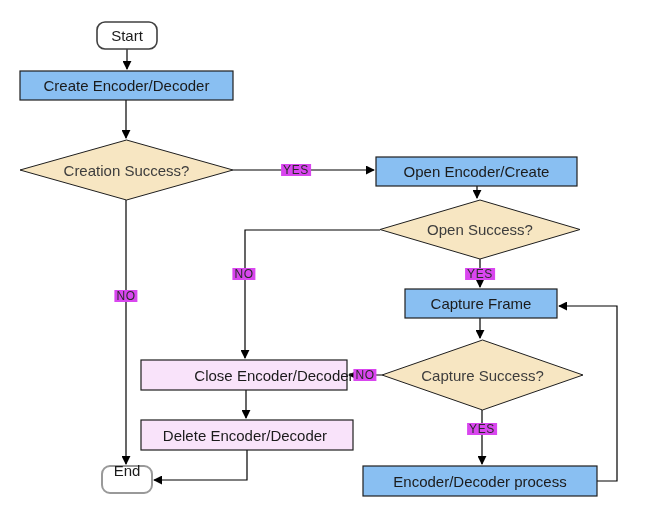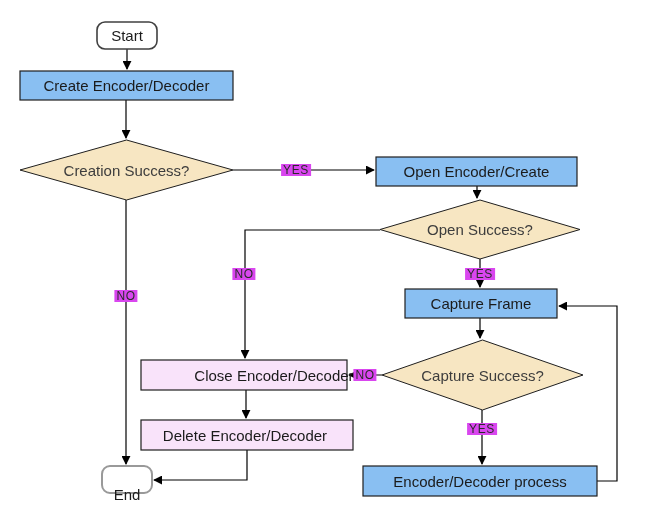--- a/index.html
+++ b/index.html
@@ -64,21 +64,21 @@
   <div class="nlabel" style="left:97px;top:22px;width:60px;height:27px;">Start</div>
   <div class="nlabel" style="left:20px;top:71px;width:213px;height:29px;">Create Encoder/Decoder</div>
   <div class="nlabel qlabel" style="left:20px;top:140px;width:213px;height:60px;">Creation Success?</div>
   <div class="nlabel" style="left:376px;top:157px;width:201px;height:29px;">Open Encoder/Create</div>
   <div class="nlabel" style="left:405px;top:289px;width:152px;height:29px;">Capture Frame</div>
   <div class="nlabel qlabel" style="left:380px;top:200px;width:200px;height:59px;">Open Success?</div>
   <div class="nlabel qlabel" style="left:382px;top:340px;width:201px;height:70px;">Capture Success?</div>
   <div class="nlabel" style="left:363px;top:466px;width:234px;height:30px;">Encoder/Decoder process</div>
   <div class="nlabel" style="left:141px;top:360px;width:206px;height:30px;padding-left:30px;">Close Encoder/Decoder</div>
   <div class="nlabel" style="left:141px;top:420px;width:208px;height:30px;">Delete Encoder/Decoder</div>
-  <div class="nlabel" style="left:102px;top:478px;width:50px;height:33px;border-radius:12px;">End</div>
+  <div class="nlabel" style="left:102px;top:454px;width:50px;height:33px;border-radius:12px;">End</div>
 
   <span class="elabel" style="left:296px;top:170px;">YES</span>
   <span class="elabel" style="left:126px;top:296px;">NO</span>
   <span class="elabel" style="left:480px;top:274px;">YES</span>
   <span class="elabel" style="left:244px;top:274px;">NO</span>
   <span class="elabel" style="left:482px;top:429px;">YES</span>
   <span class="elabel" style="left:365px;top:375px;">NO</span>
 
 </div>
 

